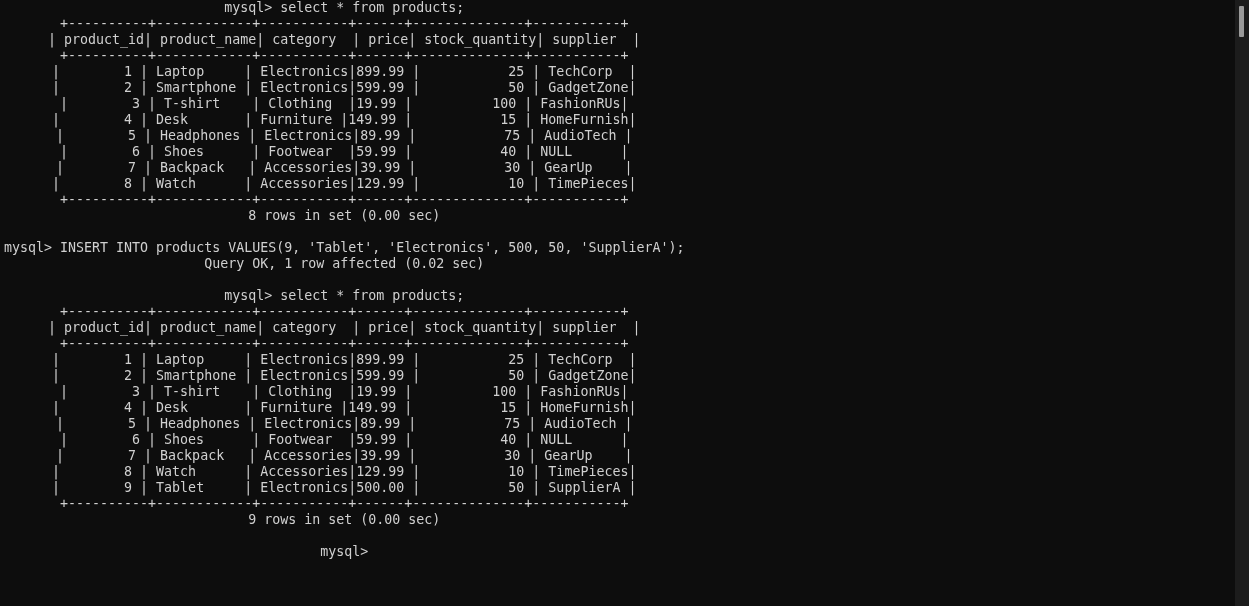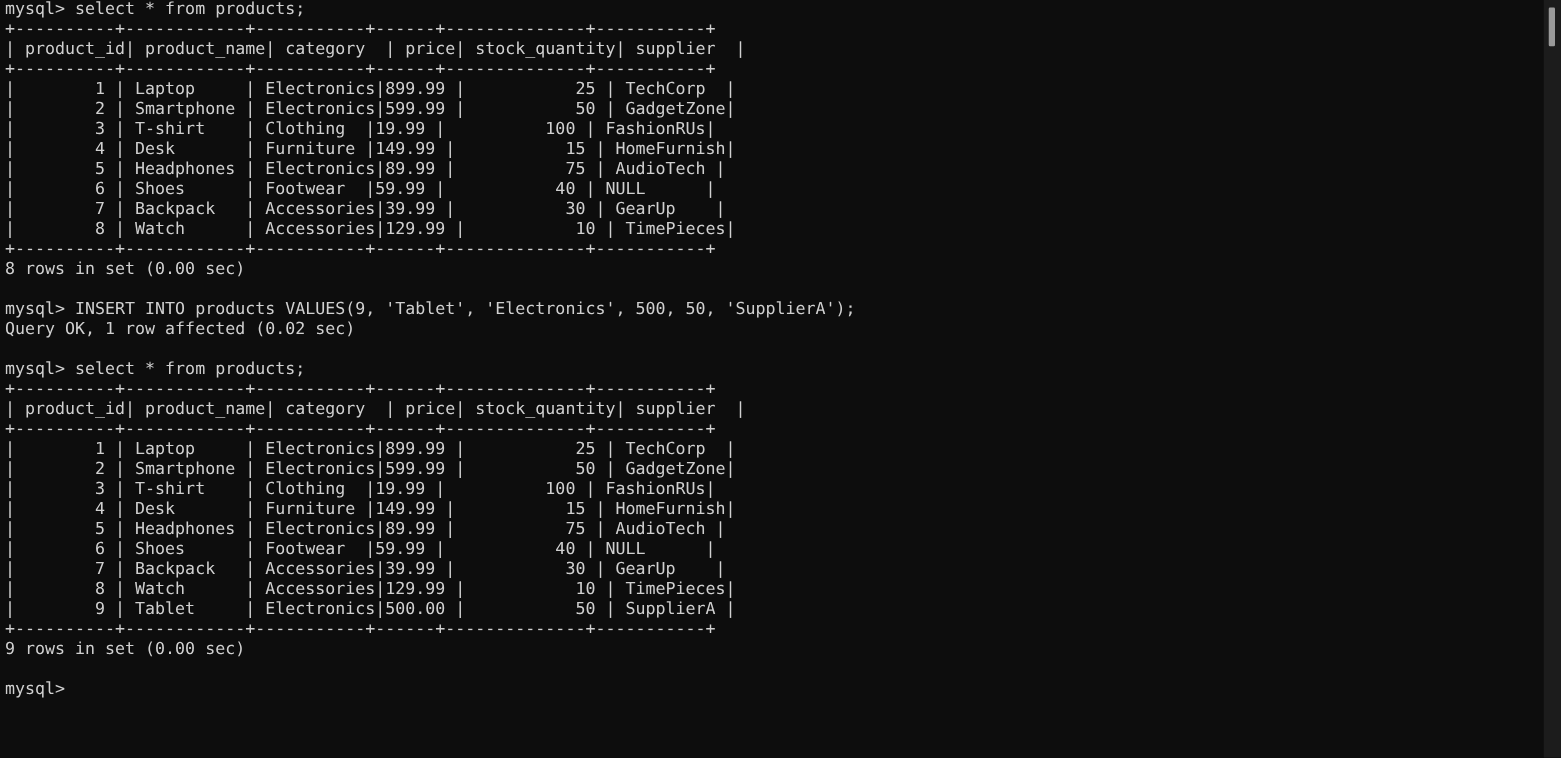--- a/index.html
+++ b/index.html
@@ -14,20 +14,21 @@
     font-family: "DejaVu Sans Mono", "Liberation Mono", monospace;
   }
   #terminal {
     position: absolute;
     top: 0;
     left: 0;
     width: 1235px;
     height: 606px;
     background: #0d0d0d;
     overflow: hidden;
+    text-align: center;
   }
   #screen {
     position: absolute;
     top: 0;
     left: 4px;
     font-family: "DejaVu Sans Mono", "Liberation Mono", monospace;
     font-size: 13.3px;
     line-height: 16px;
     letter-spacing: 0;
     color: #d0d0d0;

